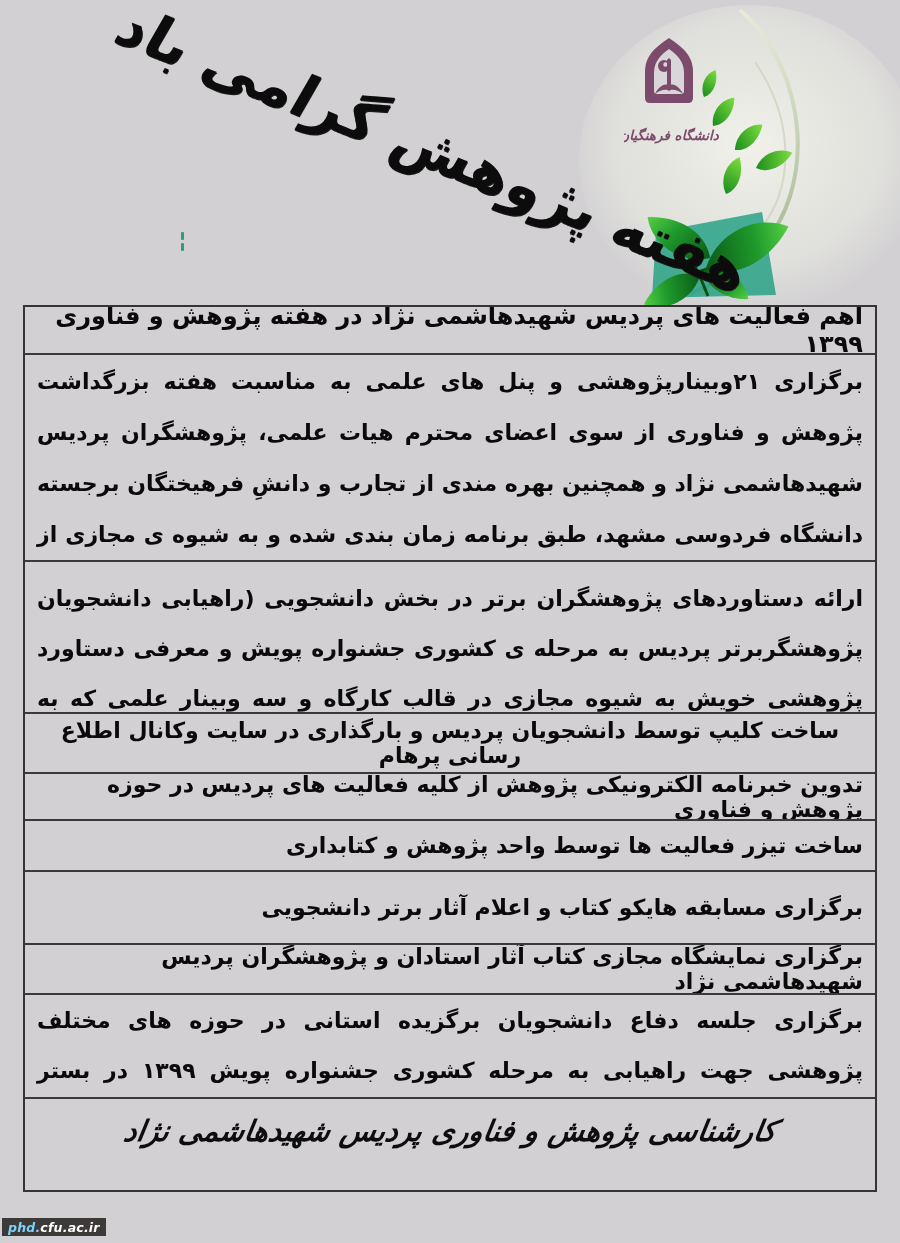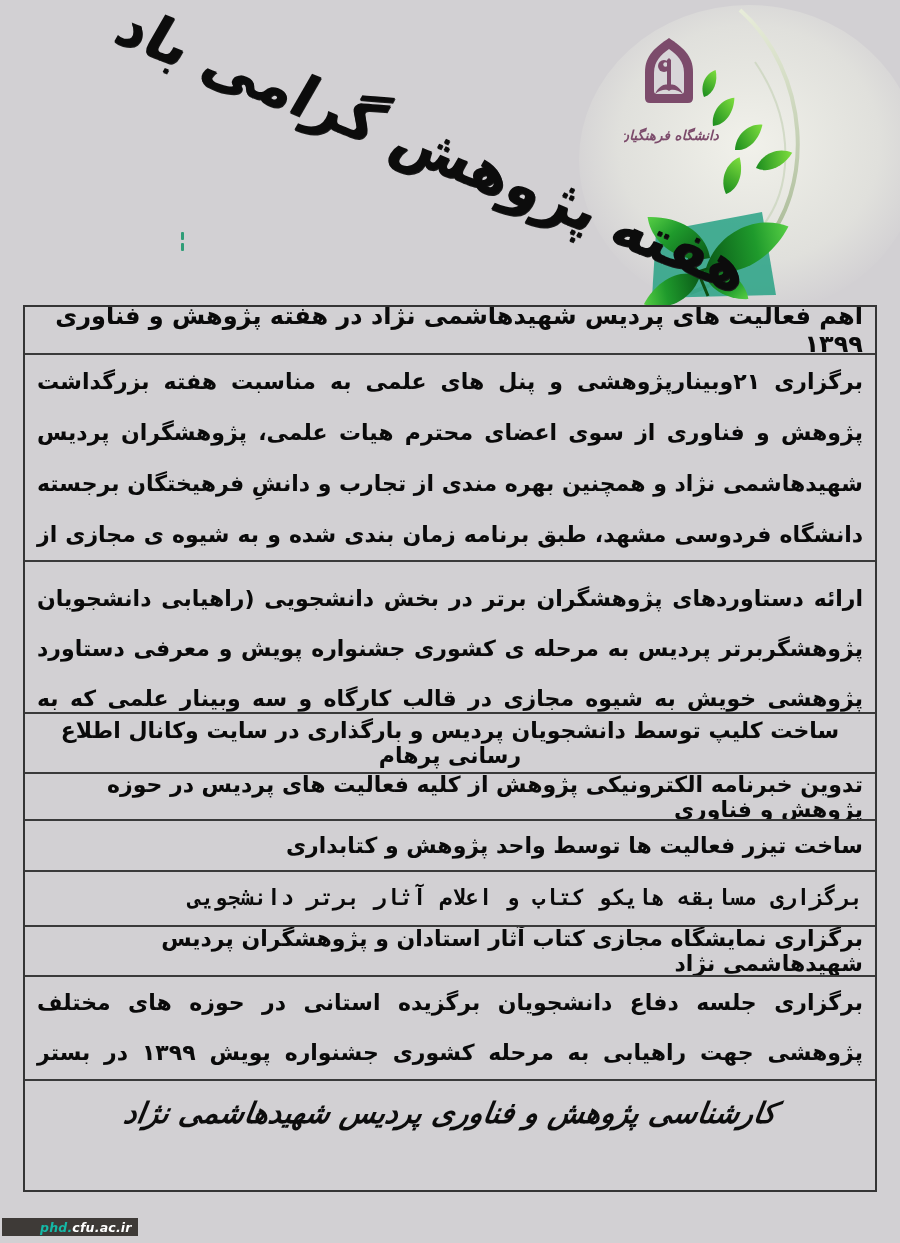--- a/index.html
+++ b/index.html
@@ -41,38 +41,38 @@
     font-size:24px;letter-spacing:0.2px;
   }
   .r-single{display:flex;align-items:center;justify-content:flex-start;}
   .r-multi{display:block;text-align:justify;}
   .r1{height:207px;line-height:51px;padding-top:1px;}
   .r2{height:152px;line-height:50px;}
   .r3{height:45px;}
   .r4{height:60px;text-align:center;}
   .r5{height:51px;}
   .r6{height:47px;}
-  .r7{height:55px;font-family:Liberation Mono, monospace;}
+  .r7{height:73px;}
   .r8{height:50px;text-align:right;}
   .r9{height:104px;line-height:50px;padding-top:1px;text-align-last:center;}
   .t-footer{
     height:66px;display:flex;align-items:center;justify-content:center;
   }
   .t-footer .cal{
     font-size:29px;font-style:italic;transform:skewX(-9deg);
     font-weight:bold;color:#0d0d0d;
   }
   
   .watermark{
     position:absolute;left:2px;top:1218px;height:18px;
     display:flex;align-items:center;background:#3e3a37;
     padding:0 6px;font-size:12.5px;font-weight:bold;font-style:italic;
     letter-spacing:0.2px;
   }
-  .wm-prefix{color:#14b8a6;margin-left:32px;}
+  .wm-prefix{color:#7dd3fc;}
   .wm-domain{color:#ffffff;}
 </style>
 </head>
 <body>
 
 <div class="header">
 
   <svg class="deco-svg" viewBox="540 0 360 310" aria-hidden="true">
     <defs>
       <radialGradient id="glow" cx="50%" cy="45%" r="55%">

